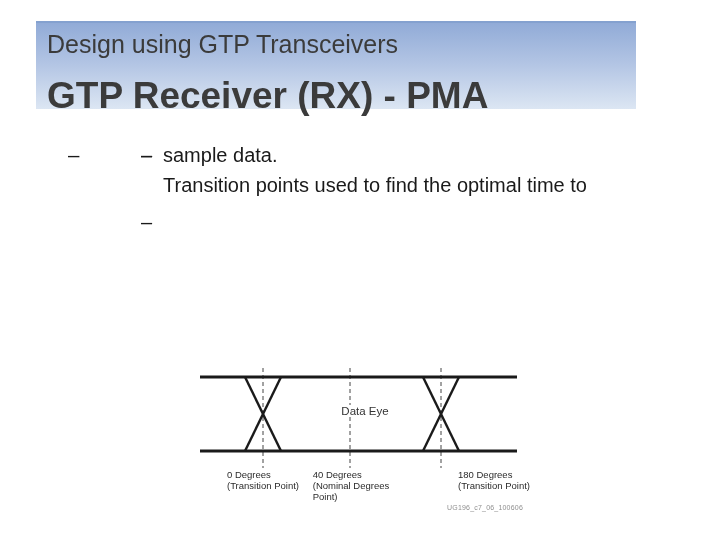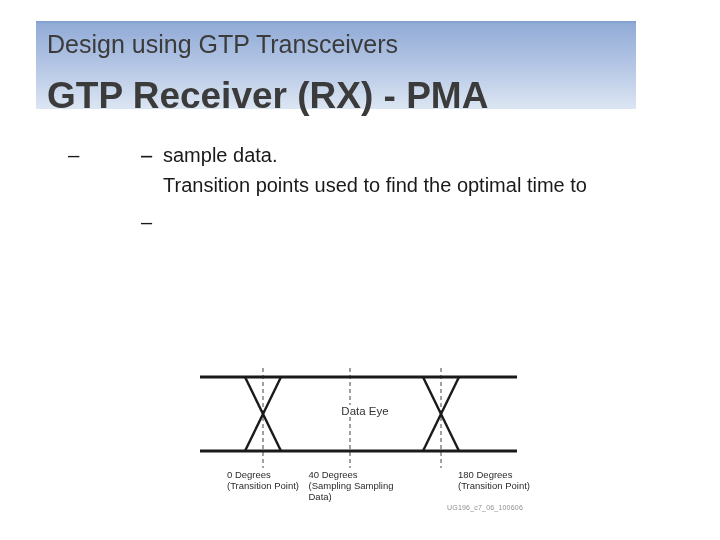--- a/index.html
+++ b/index.html
@@ -125,22 +125,22 @@
     </svg>
 
     <div class="eye-label">Data Eye</div>
 
     <div class="axis-label axis-0">
       <span class="tline">0 Degrees</span>
       <span class="tline">(Transition Point)</span>
     </div>
     <div class="axis-label axis-90">
       <span class="tline">40 Degrees</span>
-      <span class="tline">(Sampling Sampling</span>
-      <span class="tline">Data)</span>
+      <span class="tline">(Nominal Degrees</span>
+      <span class="tline">Point)</span>
     </div>
     <div class="axis-label axis-180">
       <span class="tline">180 Degrees</span>
       <span class="tline">(Transition Point)</span>
     </div>
 
     <div class="watermark">UG196_c7_06_100606</div>
   </figure>
 
 </div>

